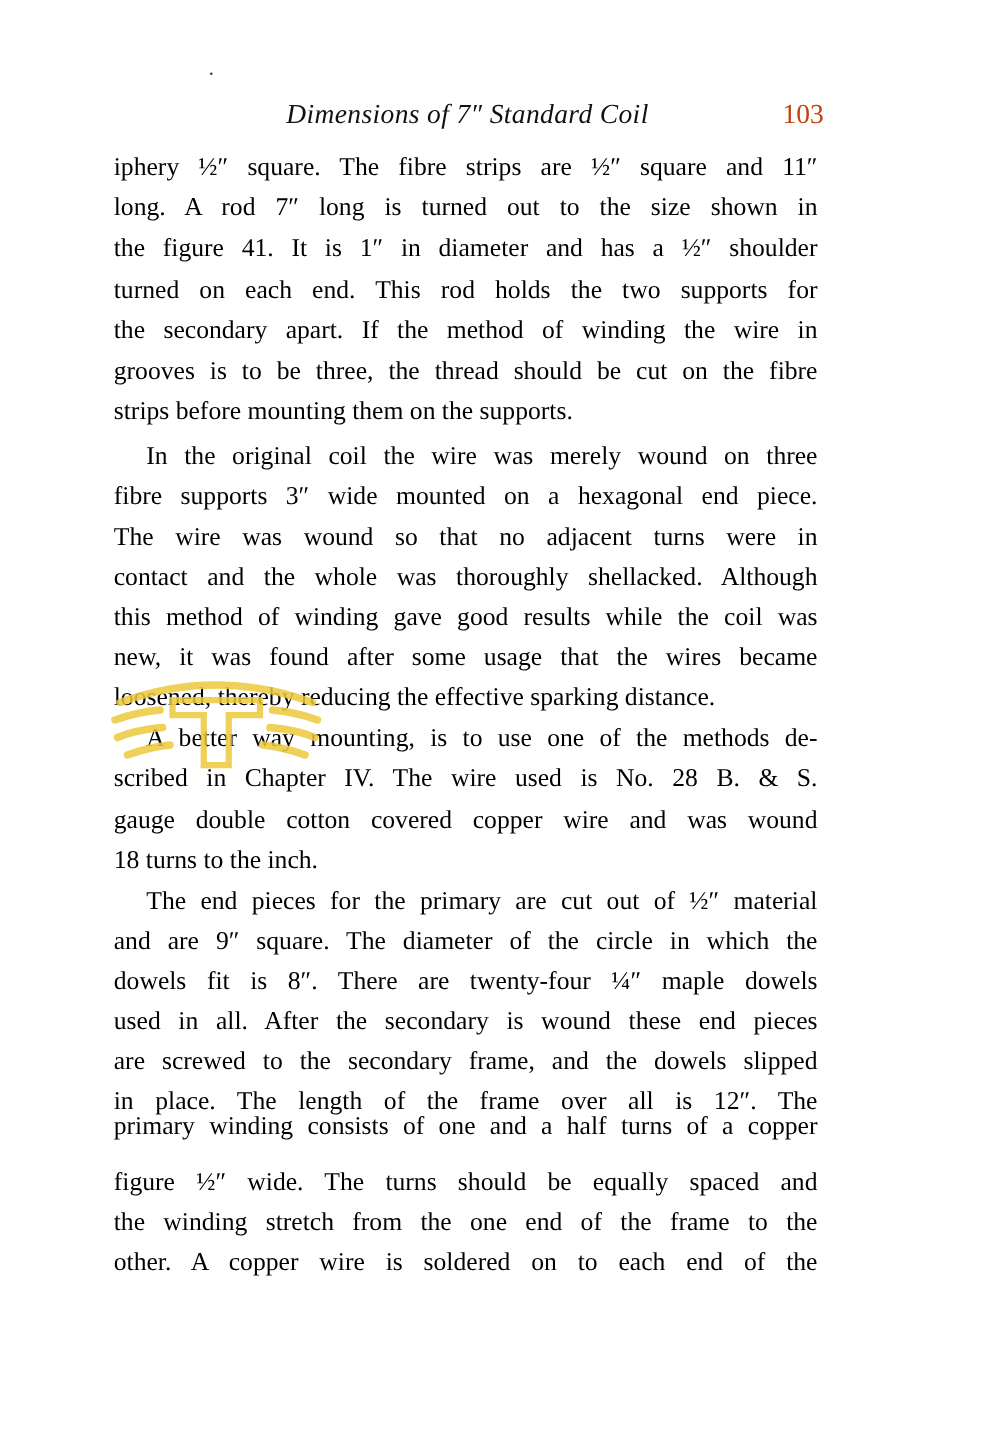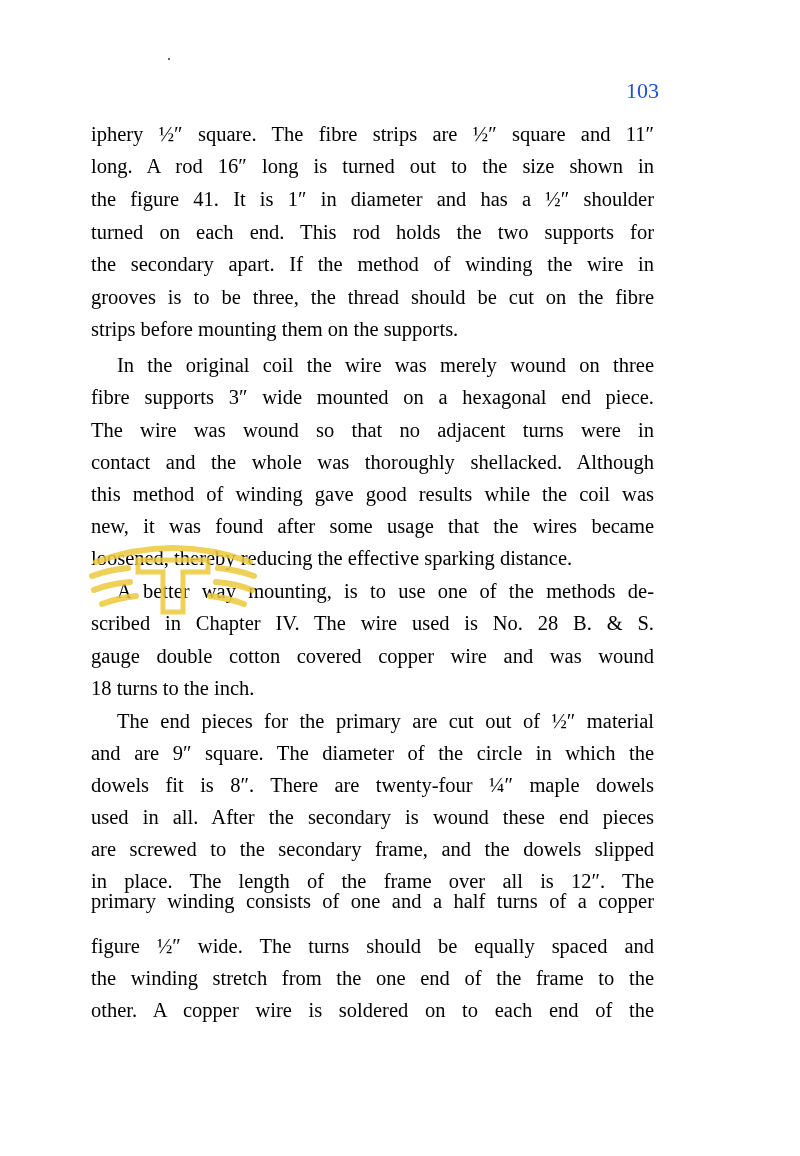--- a/index.html
+++ b/index.html
@@ -8,21 +8,21 @@
     .speck { position: absolute; left: 168px; top: 58px; width: 2px; height: 2px; background: #333; border-radius: 1px; }
     .header { position: absolute; top: 78px; left: 0; width: 800px; height: 34px; }
     .running-title {
       position: absolute; left: 229px; top: 0;
       font-family: "Liberation Serif", "DejaVu Serif", serif;
       font-style: italic; font-size: 22px; color: #111; letter-spacing: 0.3px;
     }
     .page-number {
       position: absolute; left: 626px; top: 0;
       font-family: "Liberation Serif", "DejaVu Serif", serif;
-      font-size: 22px; color: #1d4ed8;
+      font-size: 22px; color: #c2410c;
     }
     .line {
       position: absolute; left: 91px; width: 563px;
       font-family: "Liberation Serif", "DejaVu Serif", serif;
       font-size: 20.5px; line-height: 26px; color: #000000;
       white-space: nowrap; text-align: justify; text-align-last: justify;
     }
     .line.indent { left: 117px; width: 537px; }
     .line.last { text-align-last: left; }
     .watermark { position: absolute; left: 88px; top: 540px; width: 622px; height: 76px; pointer-events: none; }
@@ -34,26 +34,27 @@
     }
     .wm-text .u { -webkit-text-stroke: 3px rgba(190, 190, 190, 0.85); }
   </style>
 </head>
 <body>
 
 <div class="page">
   <div class="speck"></div>
 
   <div class="header">
+    <span class="running-title">Dimensions of 7″ Standard Coil</span>
     <span class="page-number">103</span>
   </div>
 
   <div>
     <div class="line" style="top:121px">iphery ½″ square.  The fibre strips are ½″ square and 11″</div>
-    <div class="line" style="top:153px">long.  A rod 16″ long is turned out to the size shown in</div>
+    <div class="line" style="top:153px">long.  A rod 7″ long is turned out to the size shown in</div>
     <div class="line" style="top:186px">the figure 41.  It is 1″ in diameter and has a ½″ shoulder</div>
     <div class="line" style="top:219px">turned on each end.  This rod holds the two supports for</div>
     <div class="line" style="top:251px">the secondary apart.  If the method of winding the wire in</div>
     <div class="line" style="top:284px">grooves is to be three, the thread should be cut on the fibre</div>
     <div class="line last" style="top:316px">strips before mounting them on the supports.</div>
 
     <div class="line indent" style="top:352px">In the original coil the wire was merely wound on three</div>
     <div class="line" style="top:384px">fibre supports 3″ wide mounted on a hexagonal end piece.</div>
     <div class="line" style="top:417px">The wire was wound so that no adjacent turns were in</div>
     <div class="line" style="top:449px">contact and the whole was thoroughly shellacked.  Although</div>

